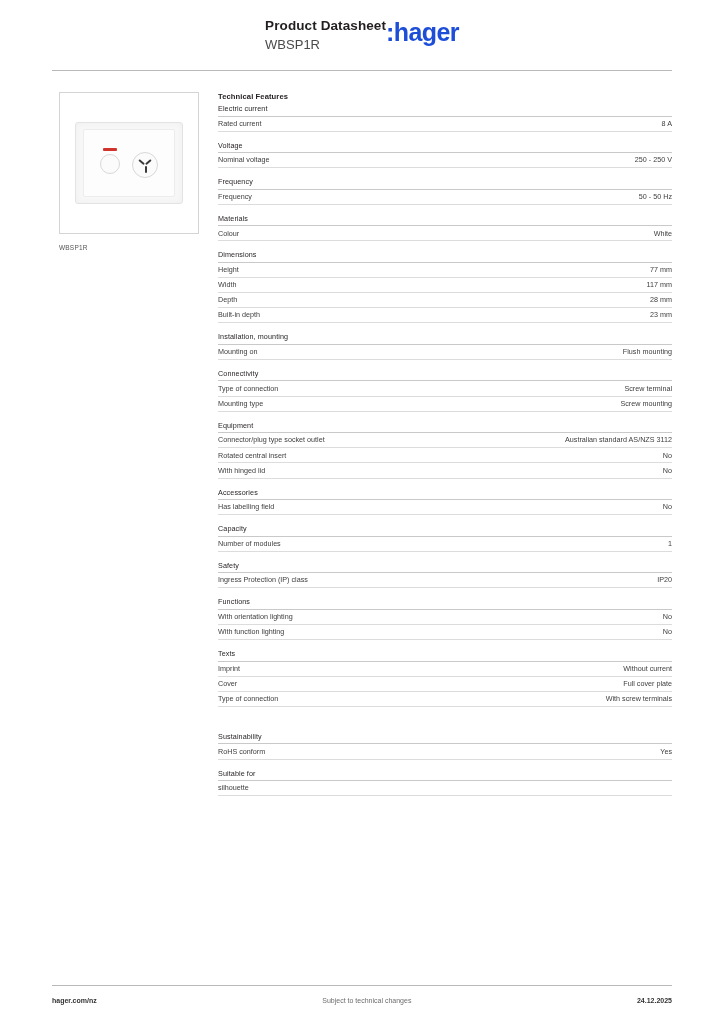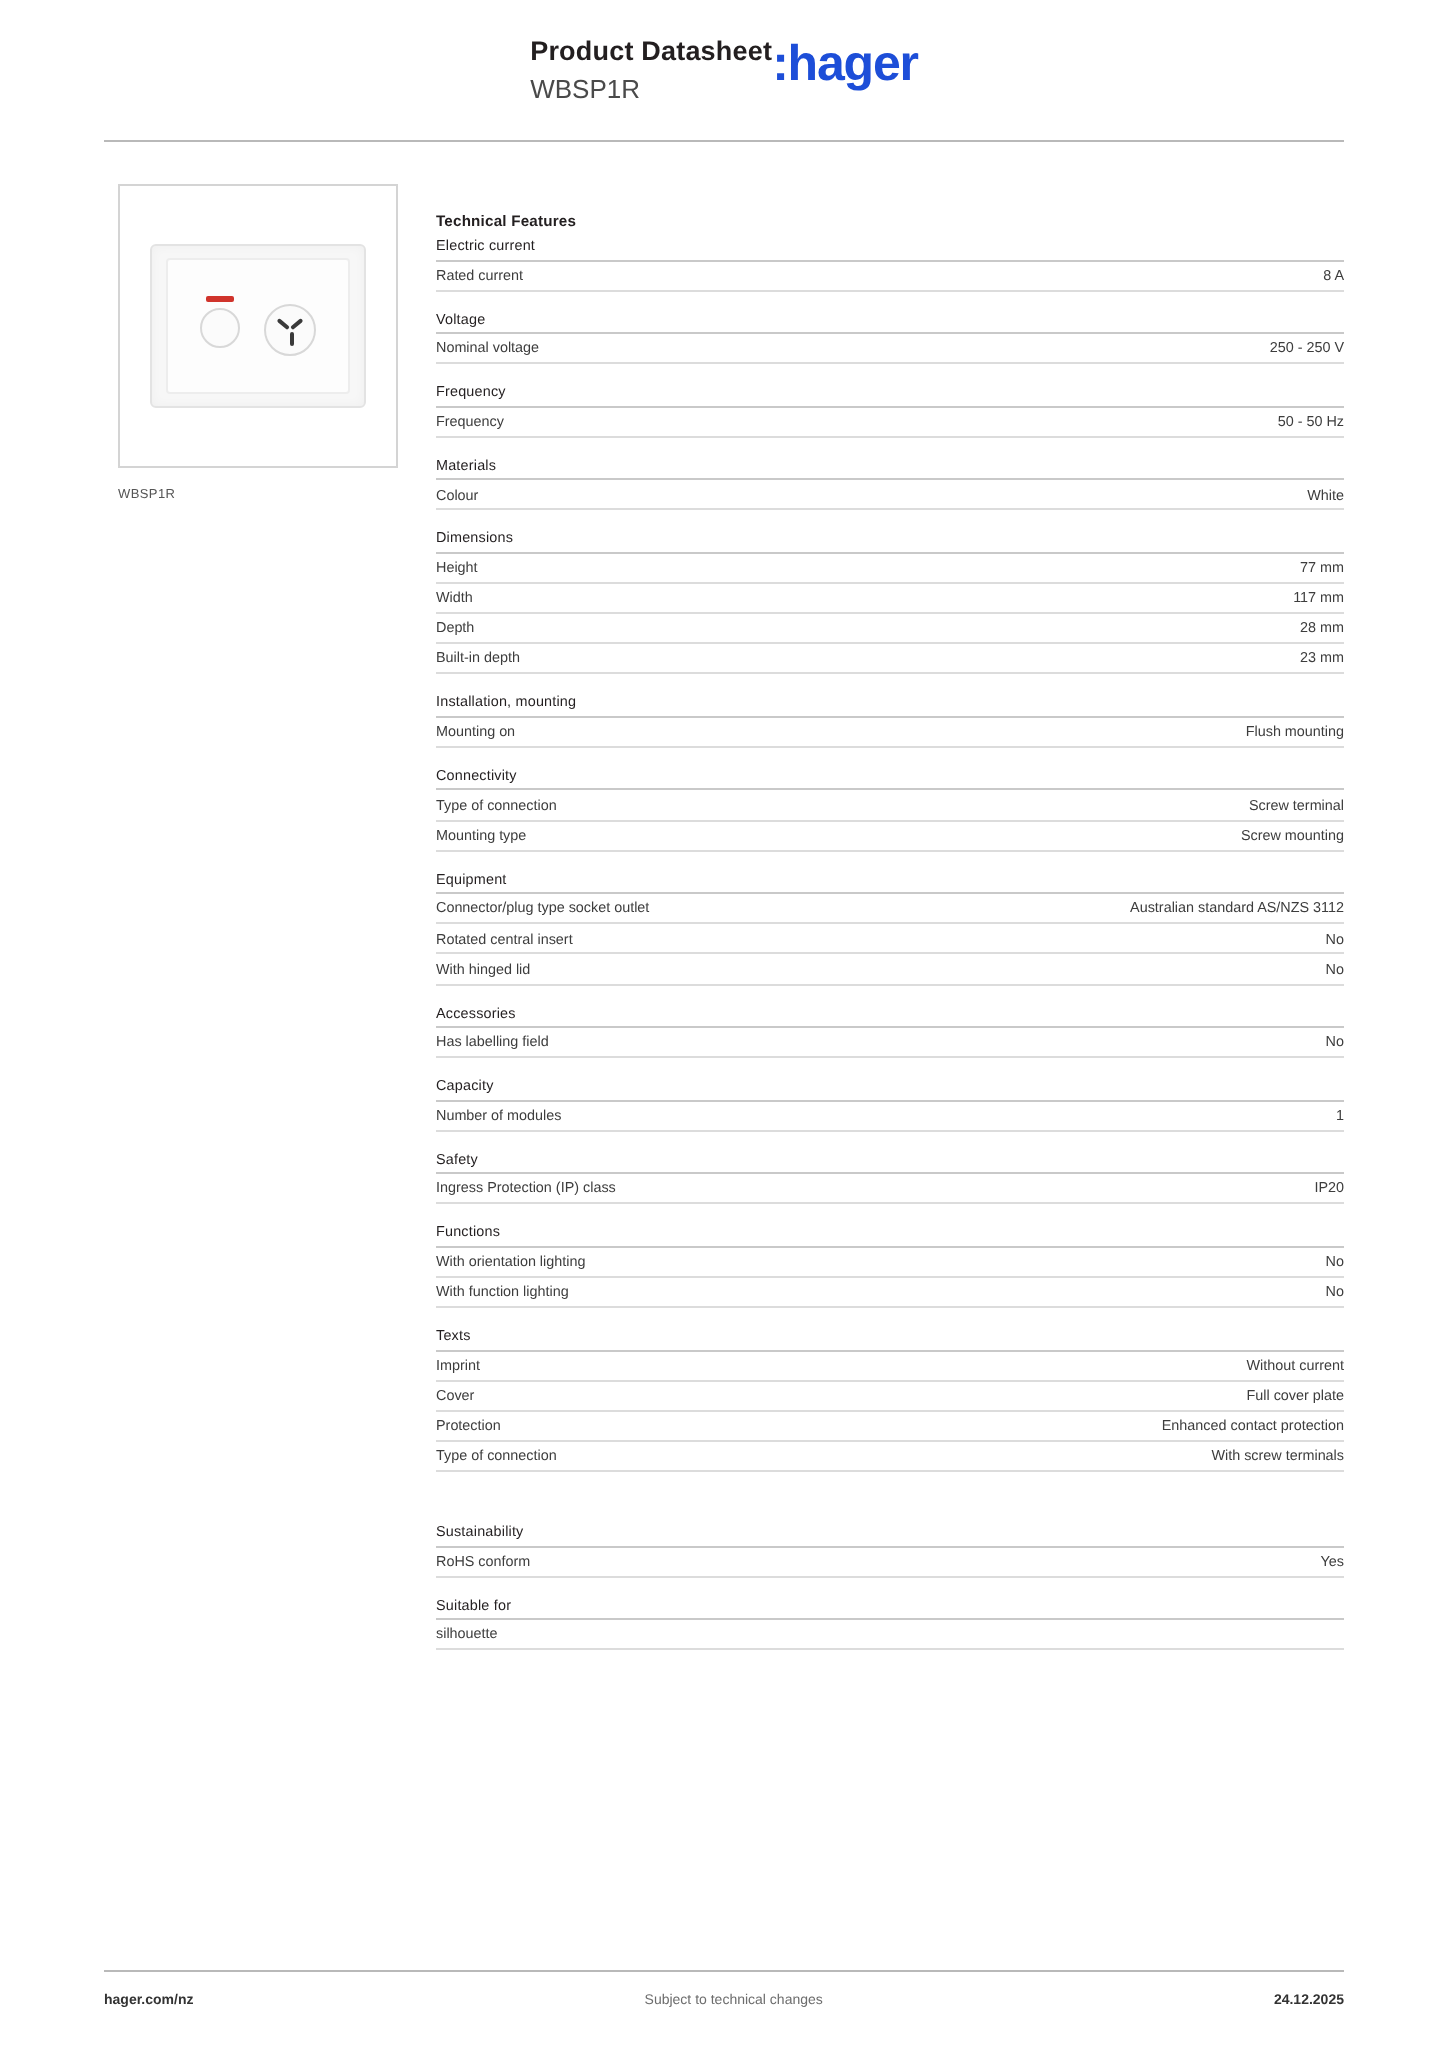--- a/index.html
+++ b/index.html
@@ -133,21 +133,21 @@
     top: 244px;
     font-size: 6.5px;
     color: #555;
     letter-spacing: 0.2px;
   }
 
   
   .specs {
     position: absolute;
     left: 218px;
-    top: 106px;
+    top: 92px;
     width: 454px;
   }
   .spec-heading {
     font-size: 7.6px;
     font-weight: bold;
     color: #231f20;
     padding-bottom: 3px;
     letter-spacing: 0.1px;
   }
   .section { margin-bottom: 9px; }
@@ -357,24 +357,20 @@
       <div class="section-title">Texts</div>
       <div class="row">
         <span class="label">Imprint</span>
         <span class="value">Without current</span>
       </div>
       <div class="row">
         <span class="label">Cover</span>
         <span class="value">Full cover plate</span>
       </div>
       <div class="row">
-        <span class="label">Protection</span>
-        <span class="value">Enhanced contact protection</span>
-      </div>
-      <div class="row">
         <span class="label">Type of connection</span>
         <span class="value">With screw terminals</span>
       </div>
     </div>
 
     <div class="gap-lg"></div>
 
     <div class="section">
       <div class="section-title">Sustainability</div>
       <div class="row">

